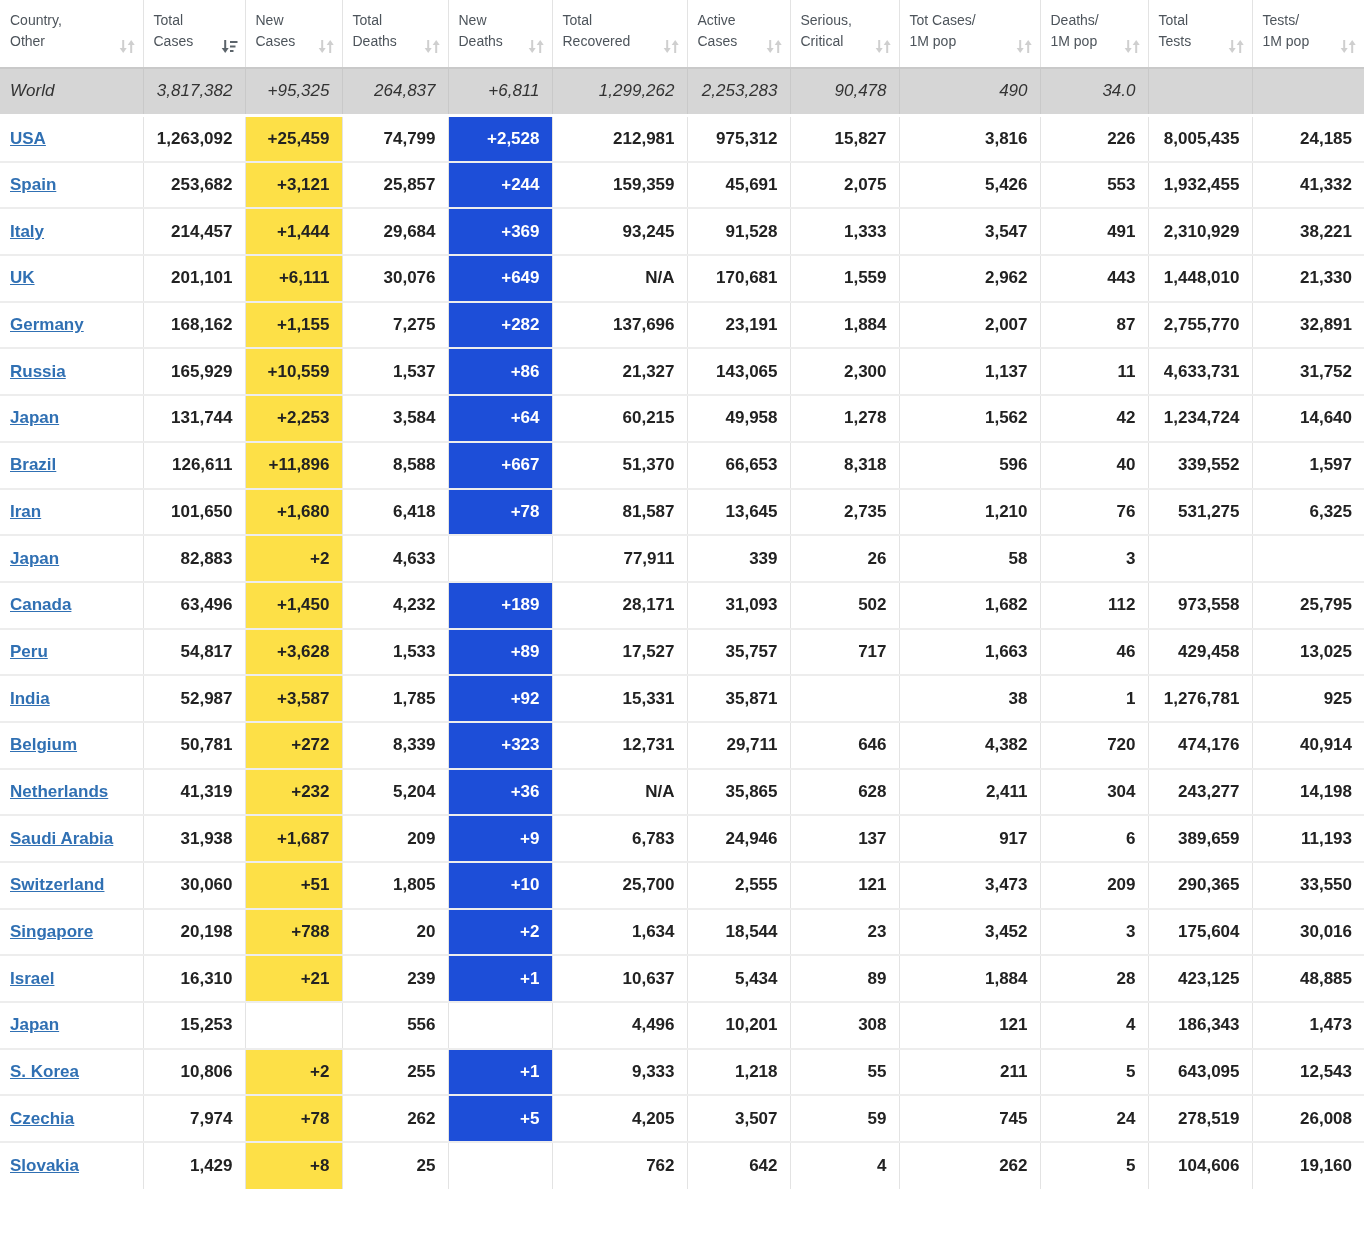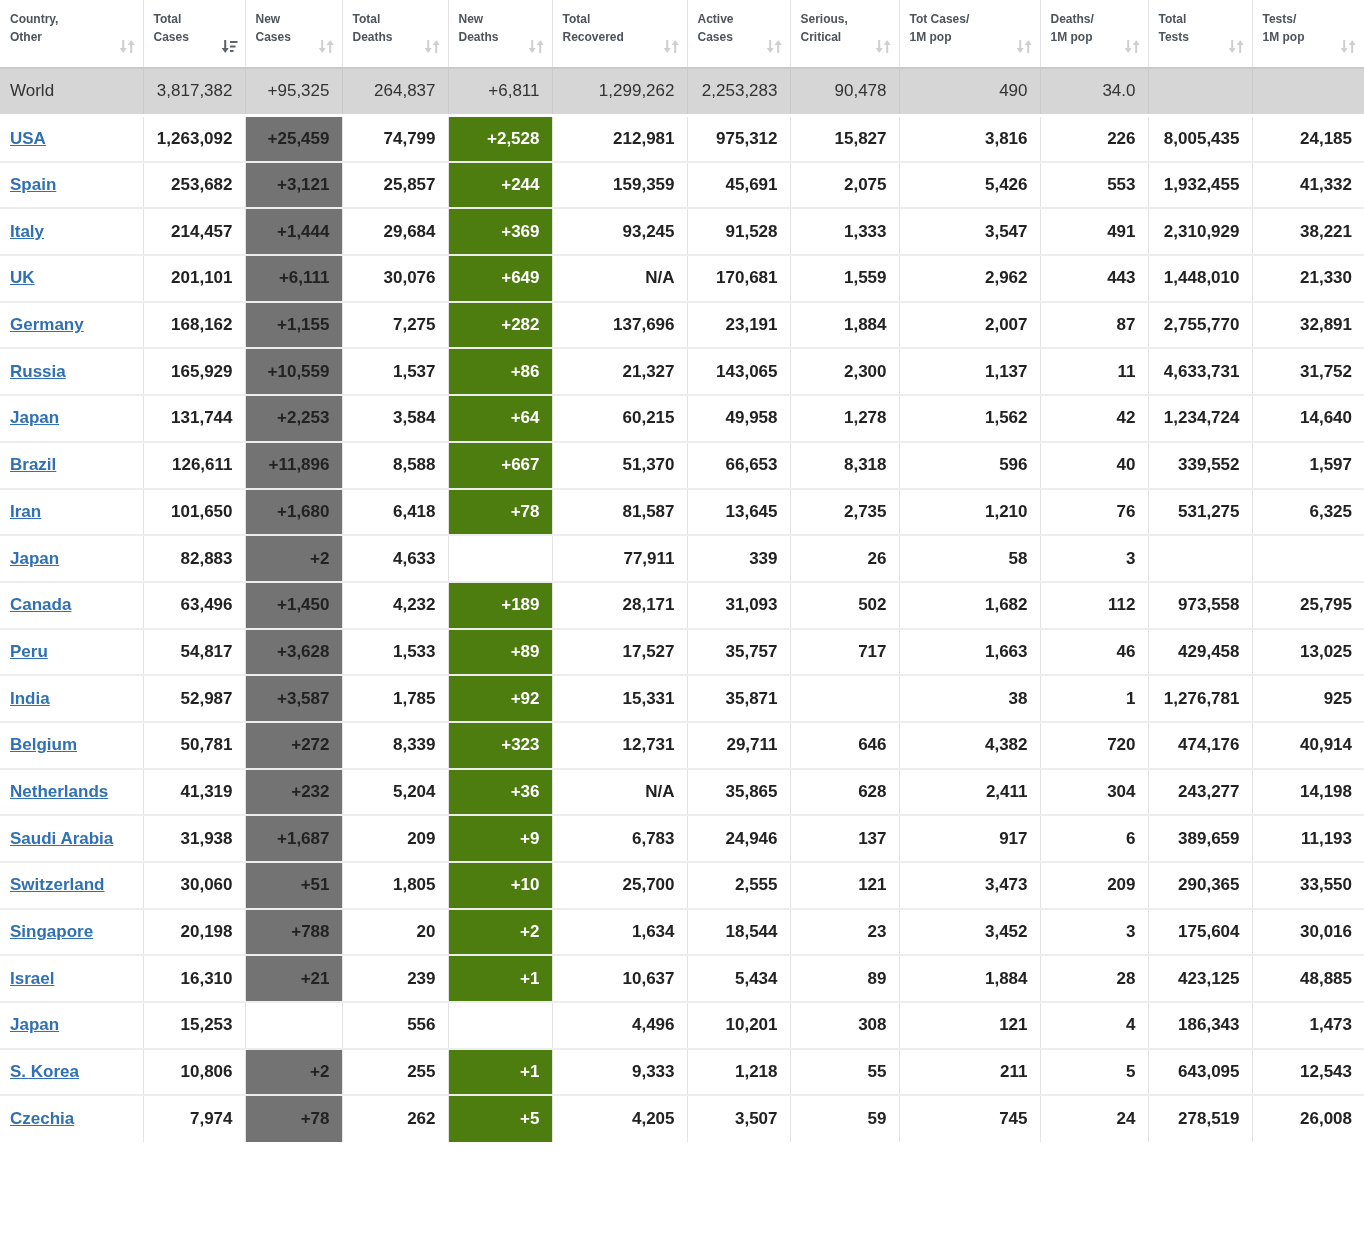--- a/index.html
+++ b/index.html
@@ -2,44 +2,44 @@
 <html><head>
 <meta charset="utf-8">
 <style>
   html,body { margin:0; padding:0; background:#fff; }
   body { font-family: "Liberation Sans", sans-serif; width:1364px; }
   table.main { border-collapse:collapse; table-layout:fixed; width:1364px; }
 
   th {
     box-sizing:border-box; height:68px; vertical-align:top;
     text-align:left; padding:10px 6px 6px 10px;
-    font-size:12px; font-weight:700; color:#4d545b; line-height:1.5;
+    font-size:14px; font-weight:400; color:#4d545b; line-height:1.5;
     background:#fff; border-left:1px solid #e3e3e3;
     border-bottom:2px solid #c9c9c9; position:relative;
   }
   th:first-child, td:first-child { border-left:none; }
 
   td {
     box-sizing:border-box; height:46.7px; padding:0 12px;
     font-size:17px; font-weight:700; color:#222; text-align:right;
     border-left:1px solid #e3e3e3; border-top:2px solid #ededed;
     white-space:nowrap; overflow:hidden;
   }
   td.country-cell { text-align:left; padding-left:10px; }
   a.country-link { color:#3070b3; font-weight:700; text-decoration:underline; cursor:pointer; }
 
   tr.world-row td {
     background:#d6d6d6; font-weight:400; color:#333;
     border-top:2px solid #b9b9b9; border-bottom:3px solid #ffffff;
-    border-left:1px solid #c9c9c9; height:47px;
+    border-left:1px solid #c9c9c9; height:47px;font-style:italic;
   }
   tr.world-row td:first-child { border-left:none; }
 
-  td.newcases-filled { background:#737373; }
-  td.newdeaths-filled { background:#4d7c0f; color:#fff; }
+  td.newcases-filled { background:#fde047; }
+  td.newdeaths-filled { background:#1d4ed8; color:#fff; }
 
   .sort-wrap { position:absolute; right:7px; bottom:13px; width:17px; height:15px; }
   .hline { display:block; }
 </style>
 </head>
 <body>
 
 <table class="main">
   <colgroup id="cols">
       <col style="width: 143px;">
@@ -520,14 +520,28 @@
         <td>262</td>
         <td class="newdeaths-filled">+5</td>
         <td>4,205</td>
         <td>3,507</td>
         <td>59</td>
         <td>745</td>
         <td>24</td>
         <td>278,519</td>
         <td>26,008</td>
       </tr>
+      <tr>
+        <td class="country-cell"><a class="country-link">Slovakia</a></td>
+        <td>1,429</td>
+        <td class="newcases-filled">+8</td>
+        <td>25</td>
+        <td></td>
+        <td>762</td>
+        <td>642</td>
+        <td>4</td>
+        <td>262</td>
+        <td>5</td>
+        <td>104,606</td>
+        <td>19,160</td>
+      </tr>
     </tbody>
 </table>
 
 </body></html>

